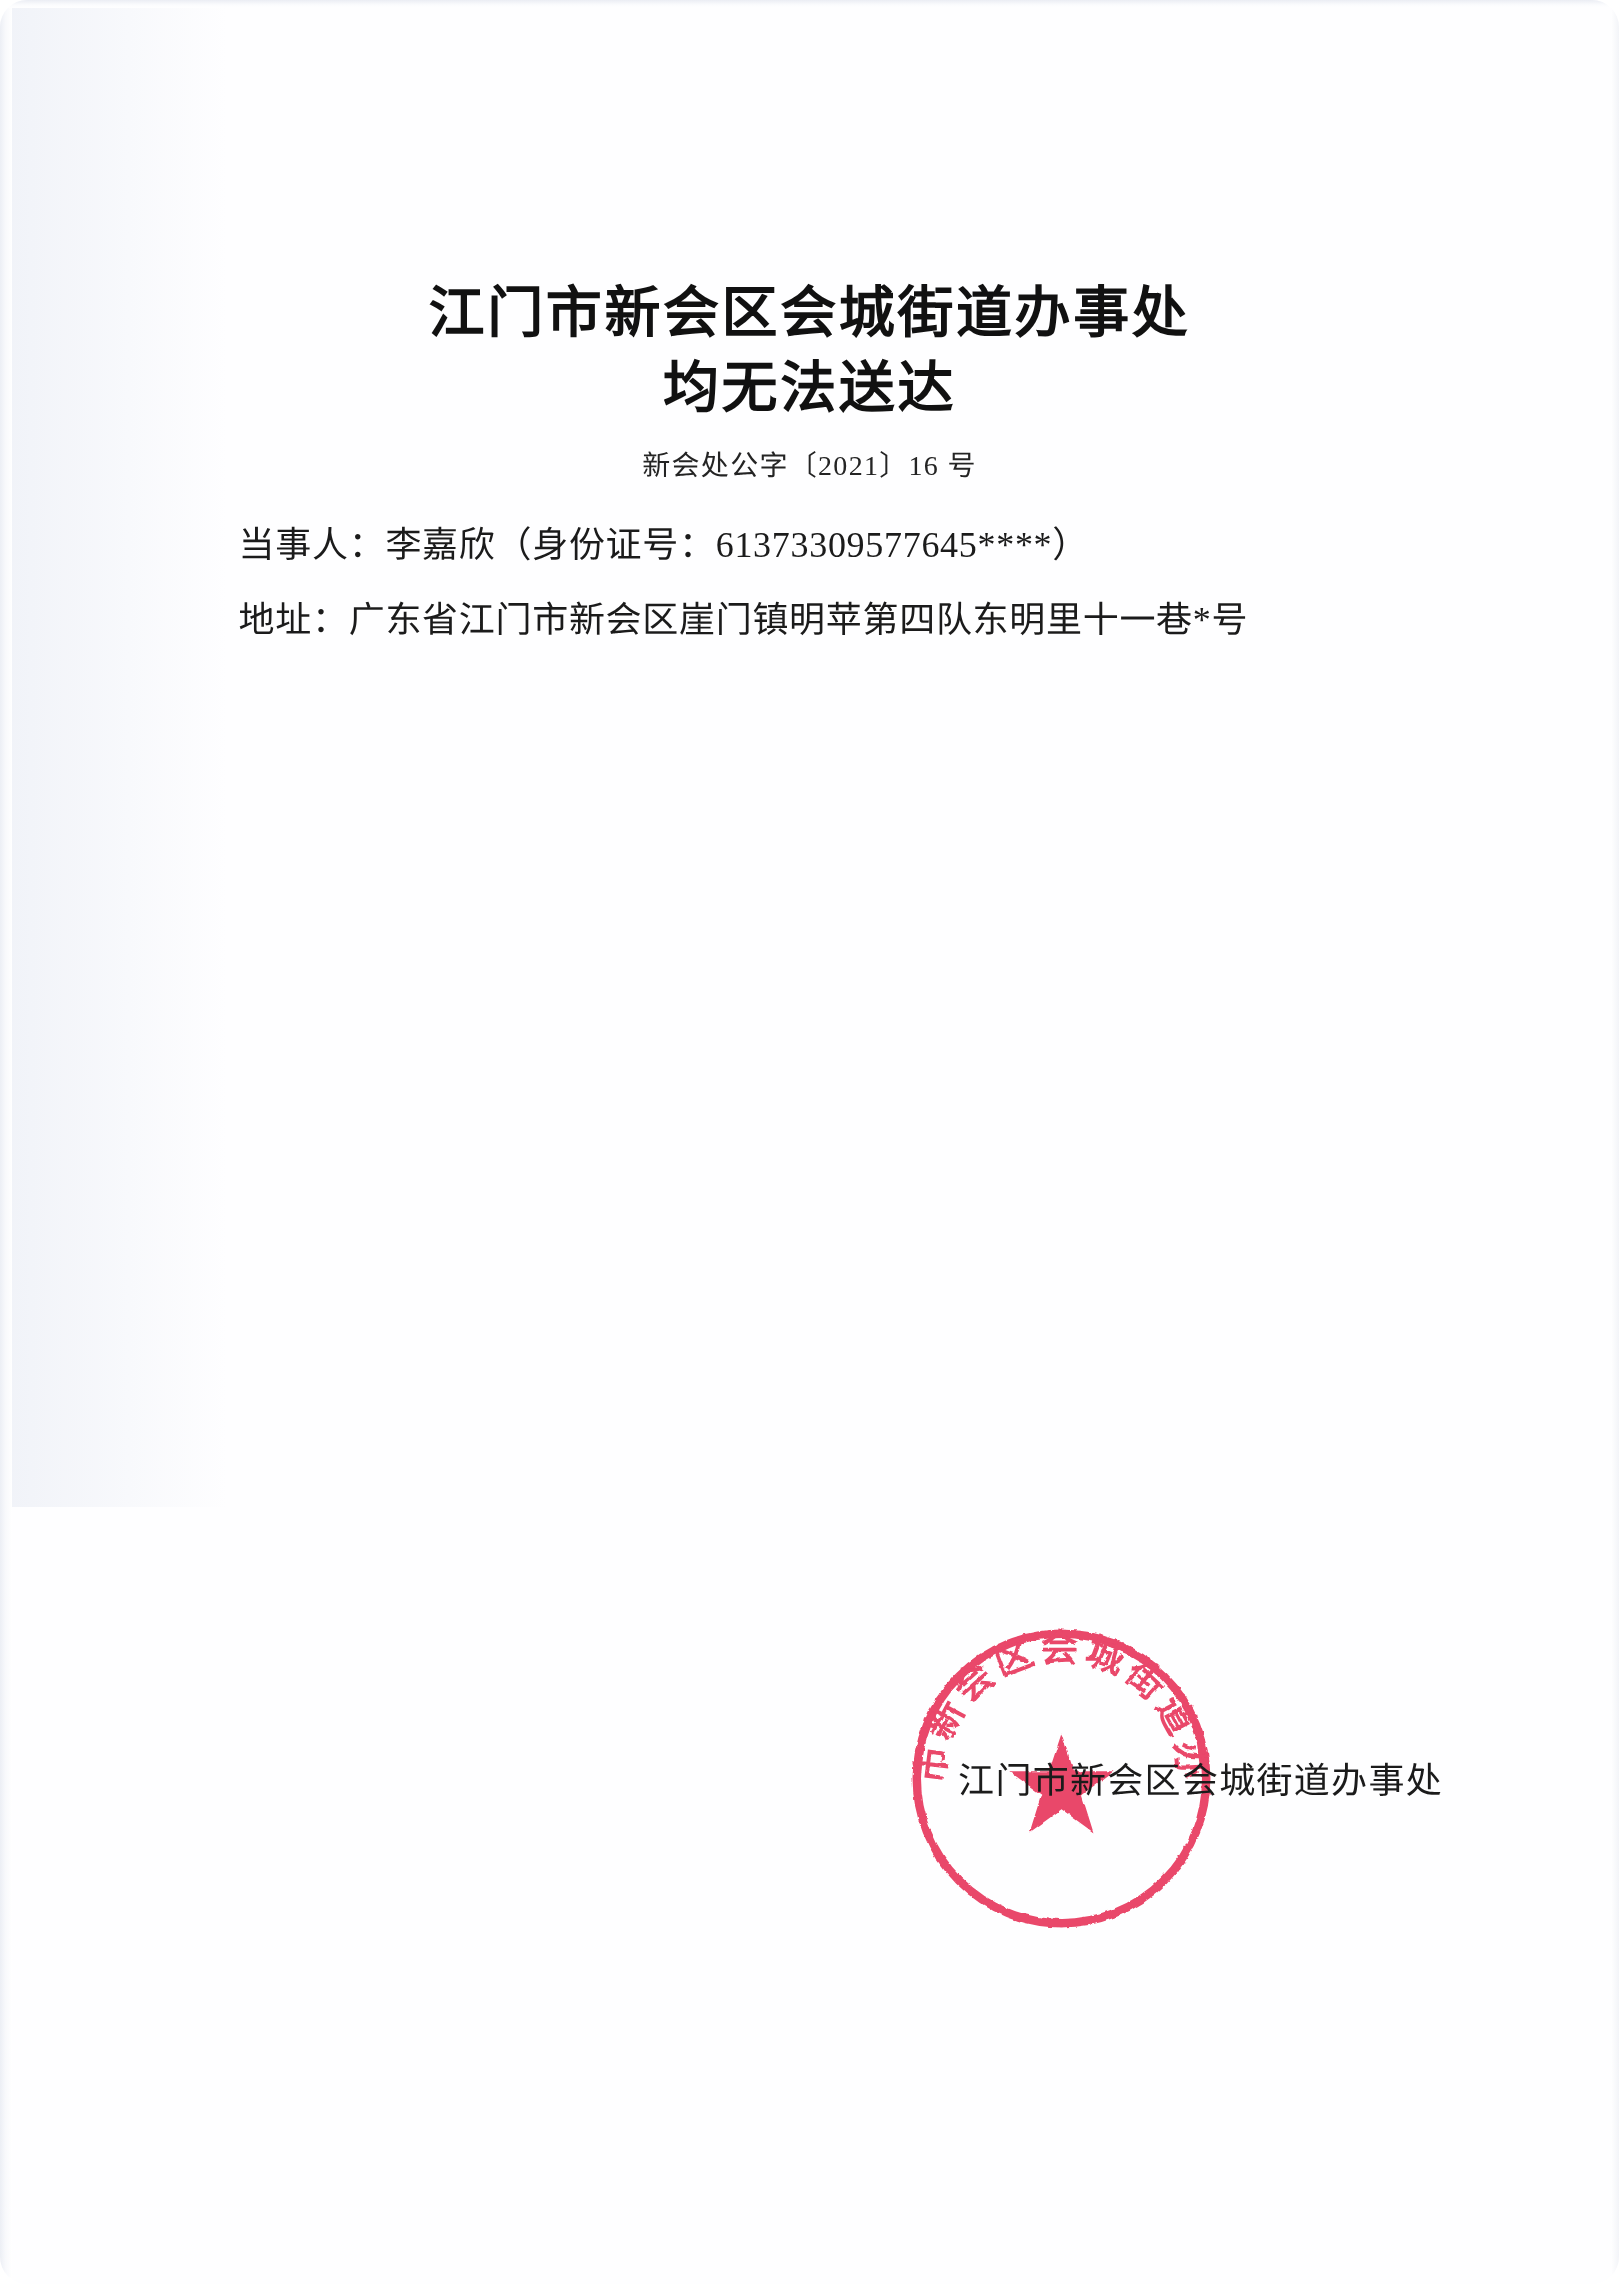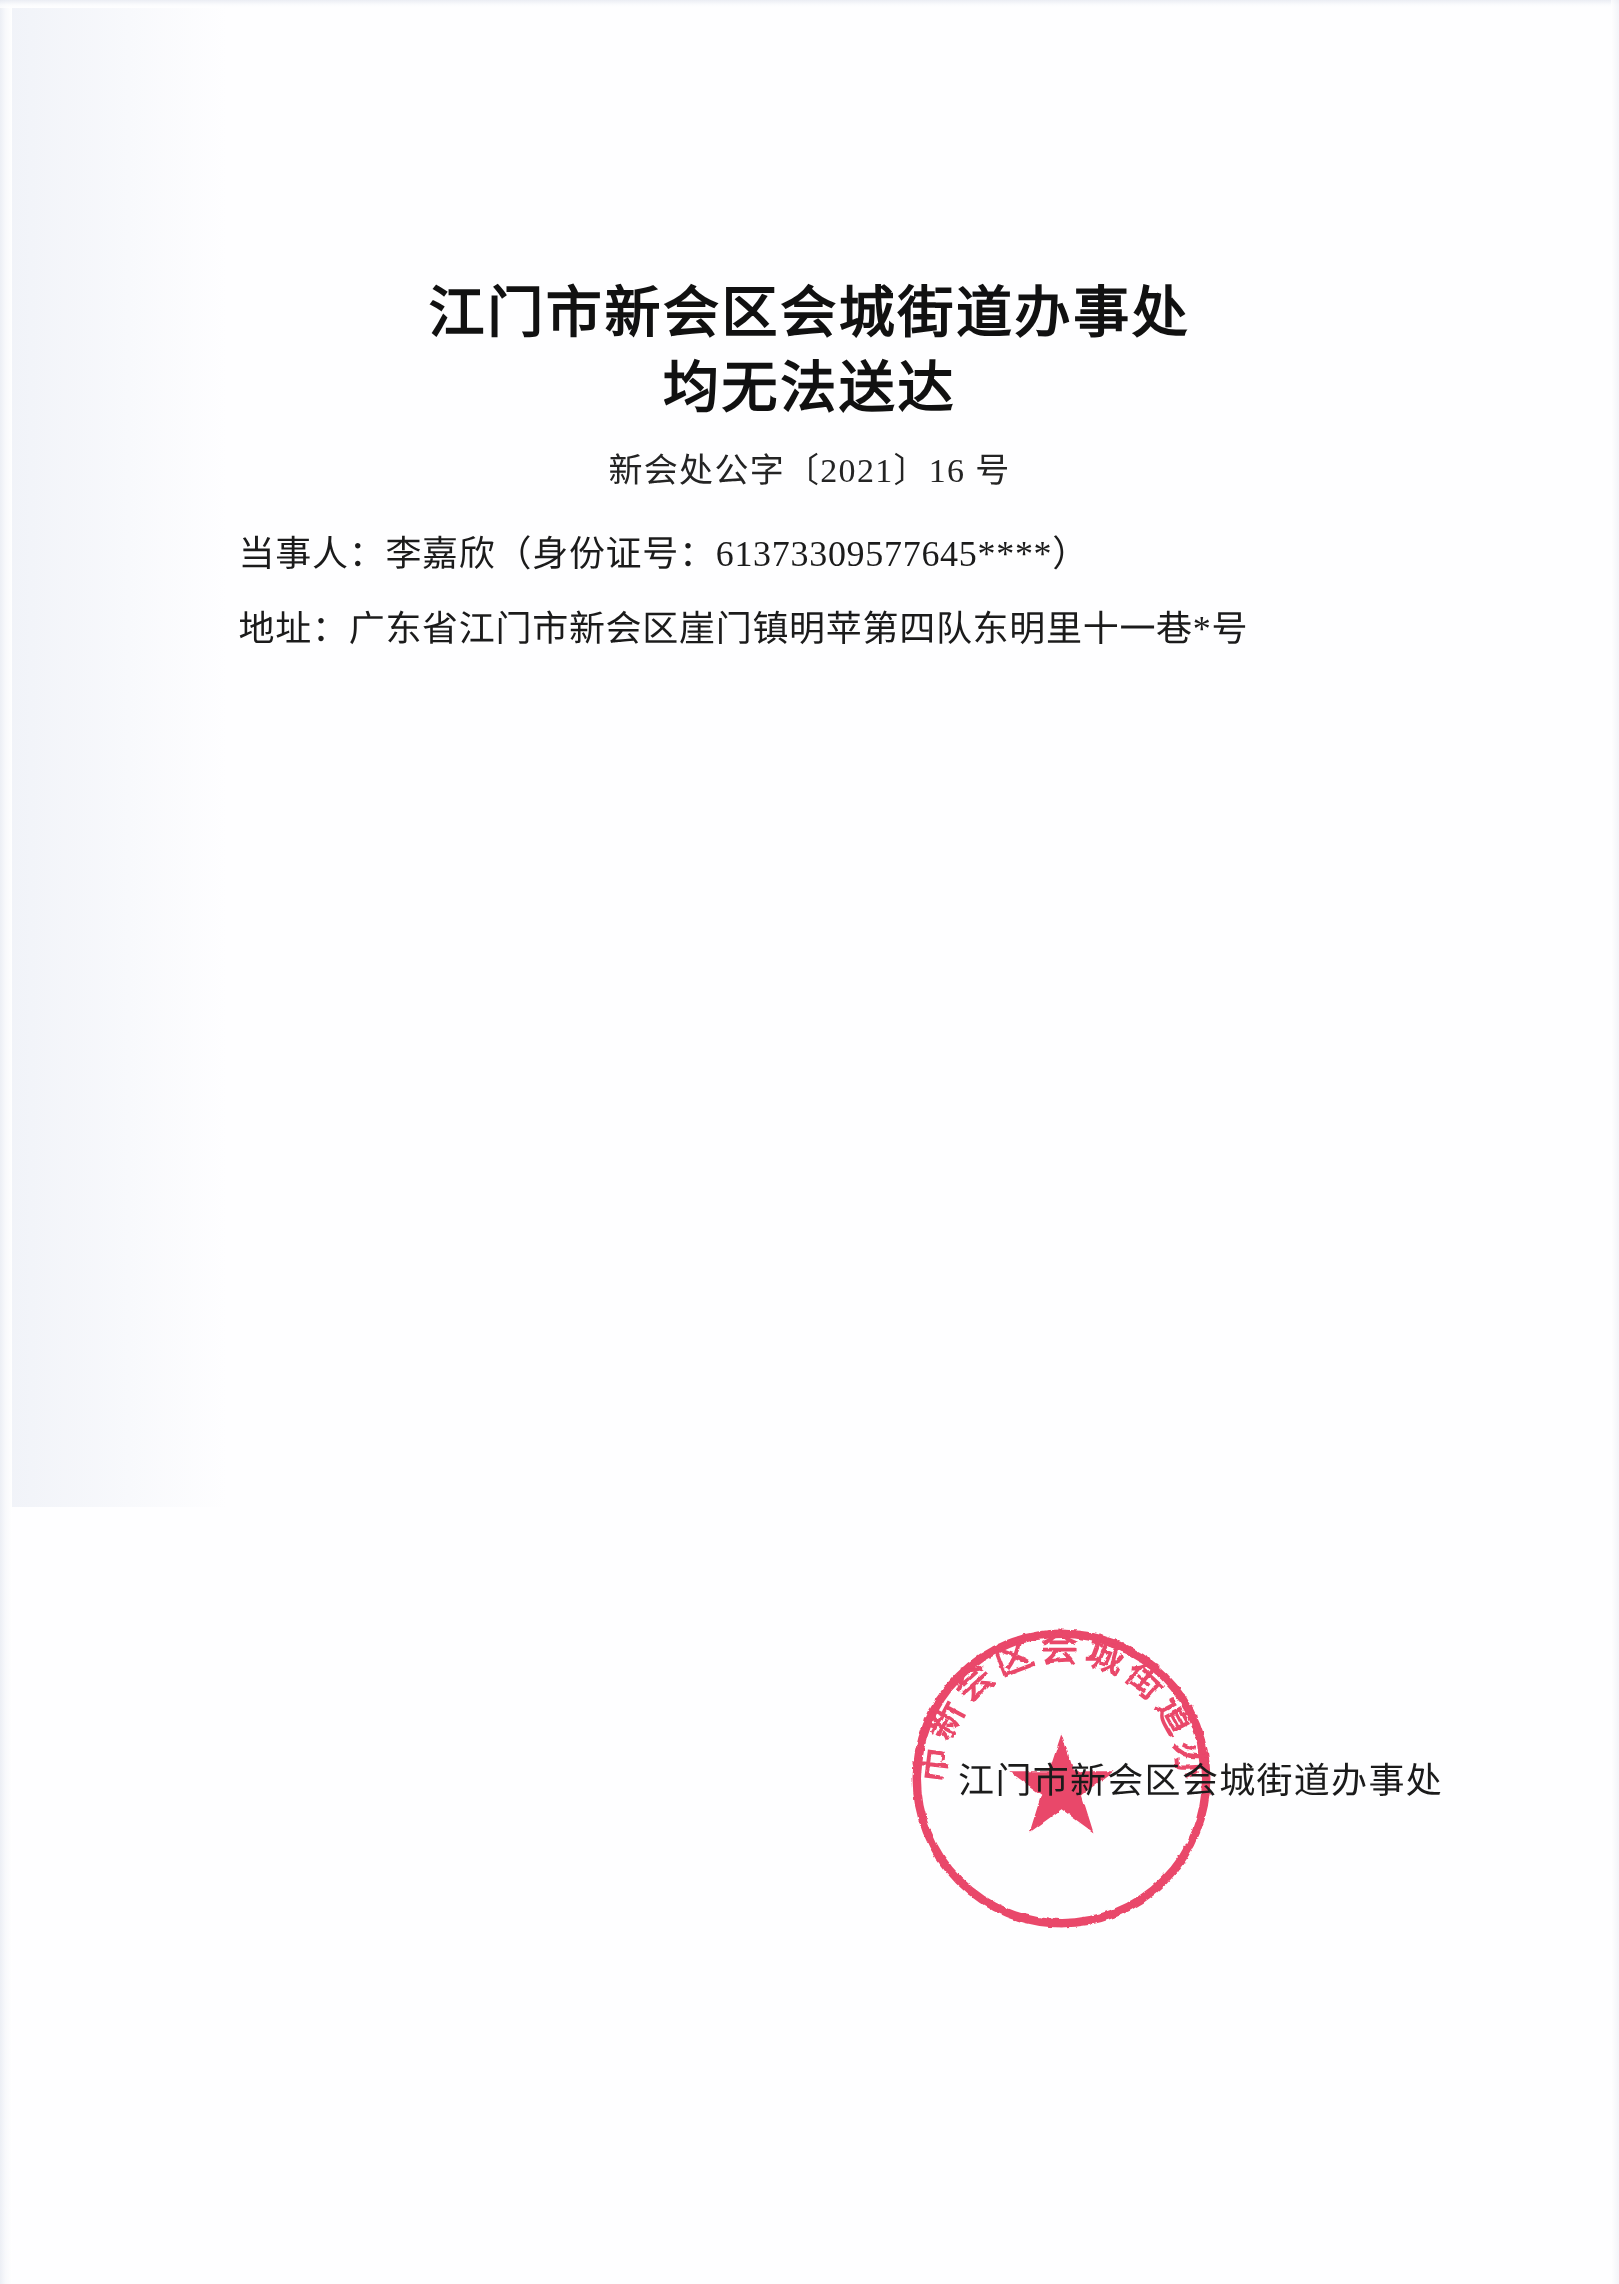--- a/index.html
+++ b/index.html
@@ -10,20 +10,21 @@
   }
 
   .page {
     position: relative;
     width: 1619px;
     height: 2284px;
     background: #fefeff;
     overflow: hidden;
     font-family: "Liberation Serif", "DejaVu Serif", serif;
     color: #1a1a1a;
+    border-radius: 27px;
   }
 
   
   .scan-edge-left {
     position: absolute;
     left: 0; top: 0;
     width: 11.7px; height: 100%;
     background: linear-gradient(to right, #e9ecf3 0%, #f7f8fb 45%, #ffffff 100%);
     opacity: .85;
   }
@@ -67,21 +68,21 @@
     padding-top: 280px;
     line-height: 1.18;
   }
   .doc-title .line2 {
     display: block;
     margin-top: 9px;
   }
 
   .doc-number {
     text-align: center;
-    font-size: 34px;
+    font-size: 28px;
     letter-spacing: 1.3px;
     margin-top: 22px;
     color: #242424;
   }
 
   
   .body-block {
     margin: 0 auto;
     width: 1147px;
     padding-left: 5.2px;

